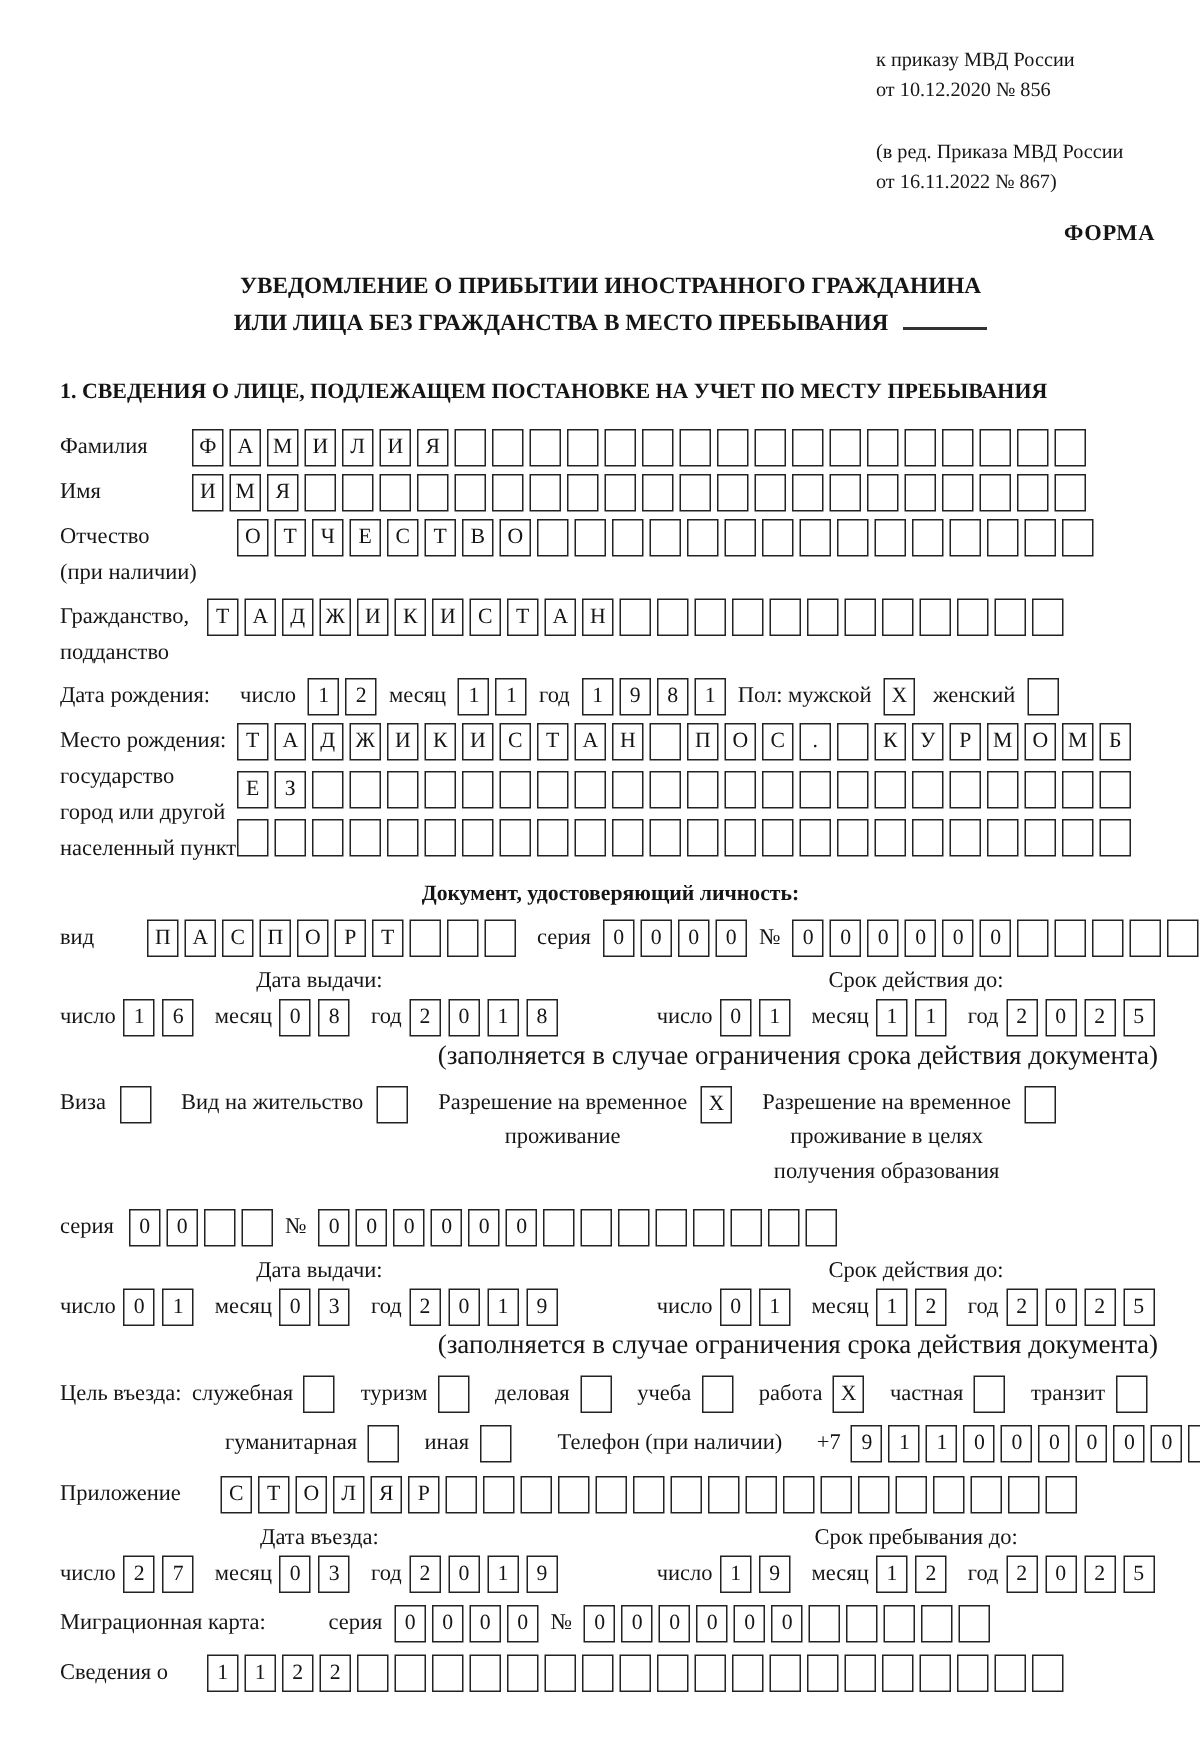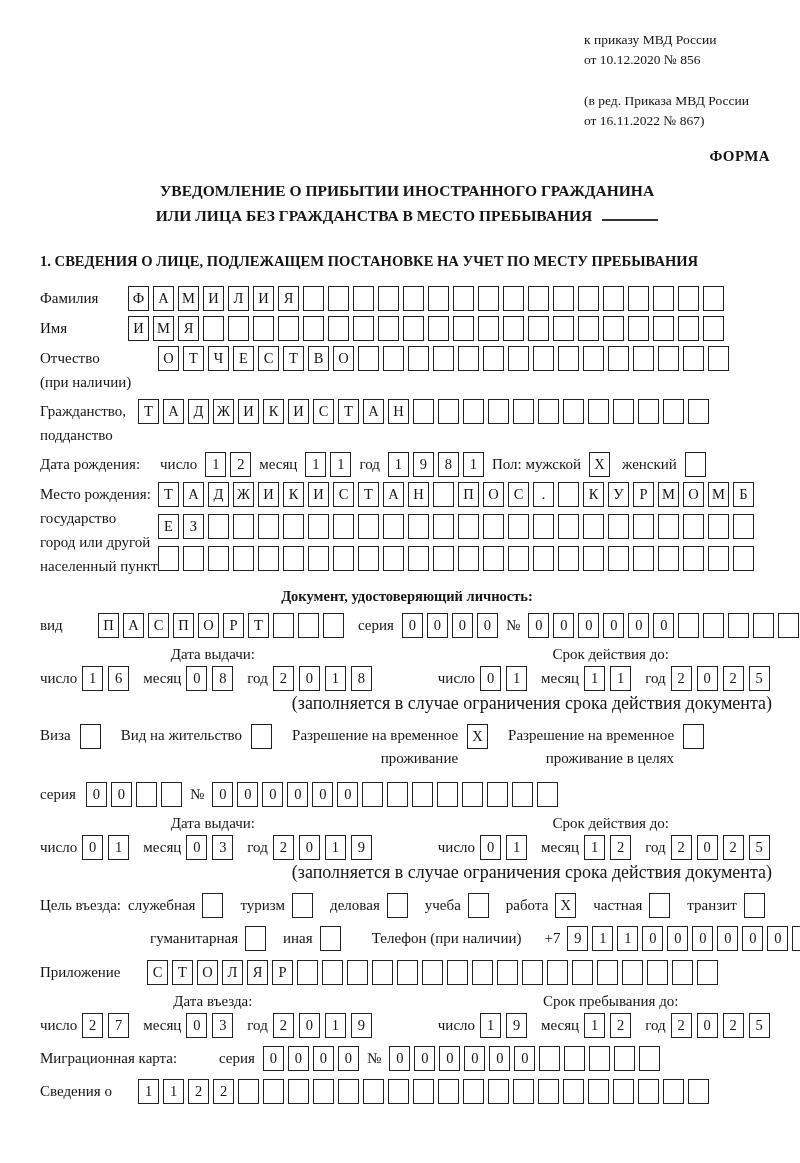--- a/index.html
+++ b/index.html
@@ -24,21 +24,21 @@
   .dategroup{flex:0 0 auto}
   .dategroup-title{text-align:center;font-size:15px;margin-bottom:3px}
   .dateline{display:flex;align-items:center}
   .dateline .dlbl{font-size:15px;margin-right:5px;flex:0 0 auto}
   .dateline .boxes{margin-right:9px}
   .dateline .box{margin-right:5px}
   .note-right{font-size:18px;text-align:right;margin:1px 0 10px;padding-right:2px}
   .para{font-size:15px;line-height:1.7;margin-top:6px}
   .permits{display:flex;margin-top:10px;margin-bottom:12px}
   .permit-item{display:flex;align-items:flex-start;margin-right:16px}
-  .permit-text{font-size:15px;line-height:1.55;text-align:right;margin-right:9px}
+  .permit-text{font-size:15px;line-height:1.55;text-align:center;margin-right:9px}
   .inline-row{display:flex;align-items:center;margin-top:8px}
   .inline-row .t{font-size:15px;flex:0 0 auto;margin-right:7px}
   .inline-row .boxes{margin-right:13px}
   .indent110{margin-left:110px}
   .reps{display:flex;margin-top:8px}
   .reps-label{width:98px;font-size:15px;line-height:1.62;flex:0 0 auto}
   .reps-rows .boxes{margin-bottom:7px}
 </style>
 </head>
 <body>
@@ -412,20 +412,21 @@
         <div>проживание</div>
       </div>
       <div class="boxes">
           <span class="box">X</span>
         </div>
     </div>
     <div class="permit-item">
       <div class="permit-text">
         <div>Разрешение на временное</div>
         <div>проживание в целях</div>
+        <div>получения образования</div>
       </div>
       <div class="boxes">
           <span class="box"></span>
         </div>
     </div>
   </div>
 
   <div class="row">
     <span class="lbl" style="margin-right:10px">серия</span>
     <div class="boxes">

